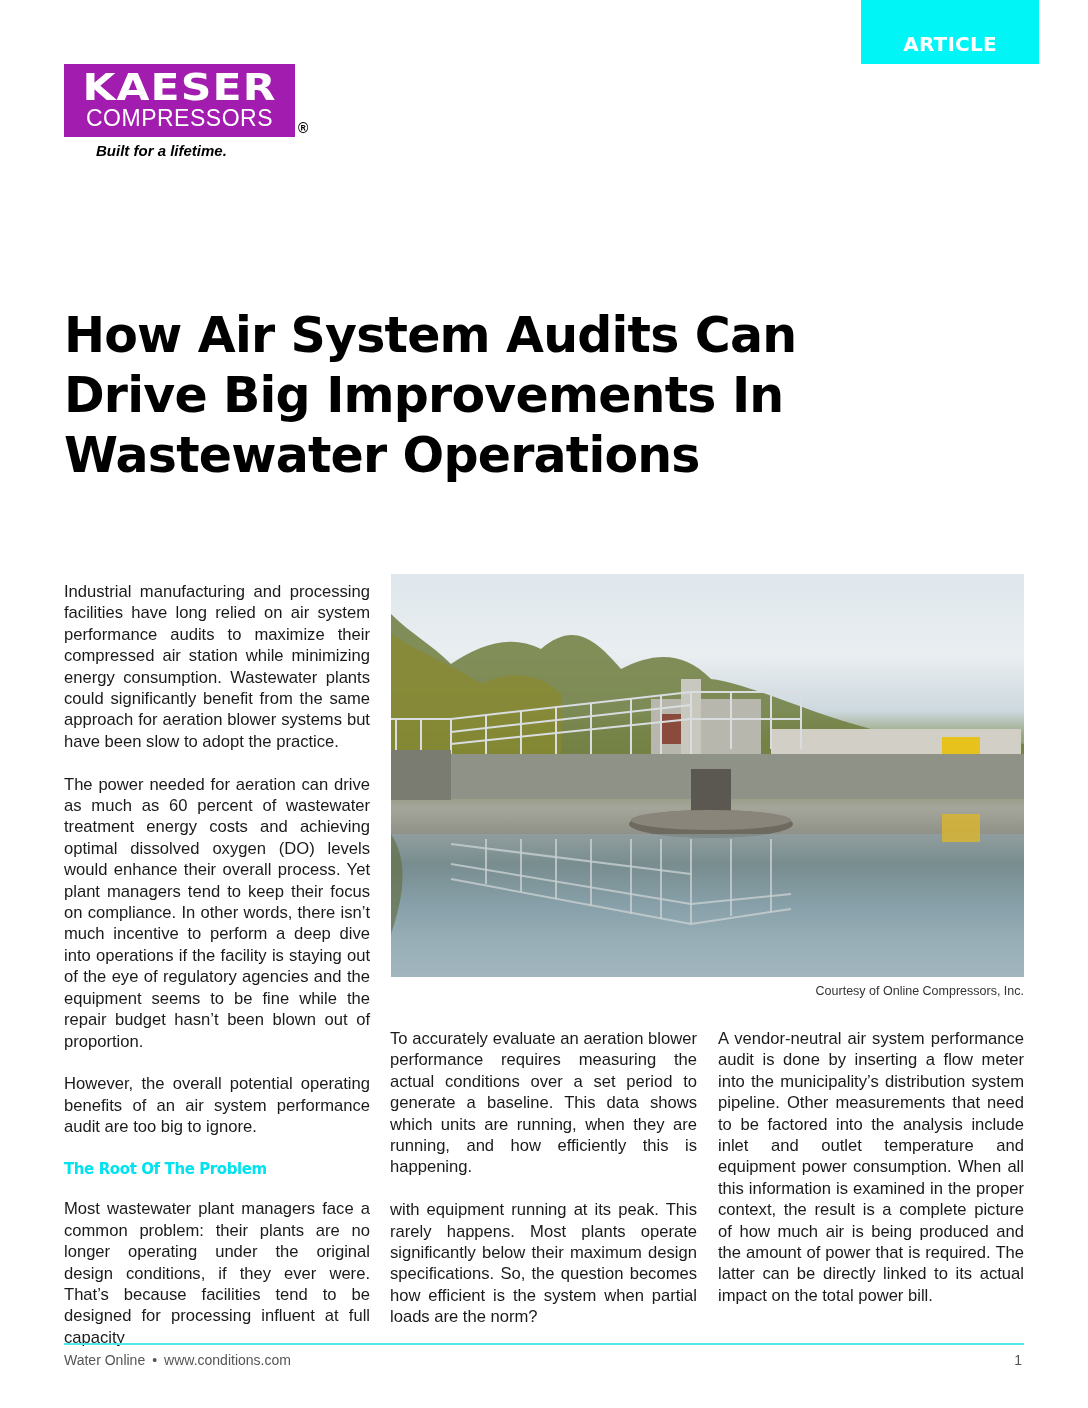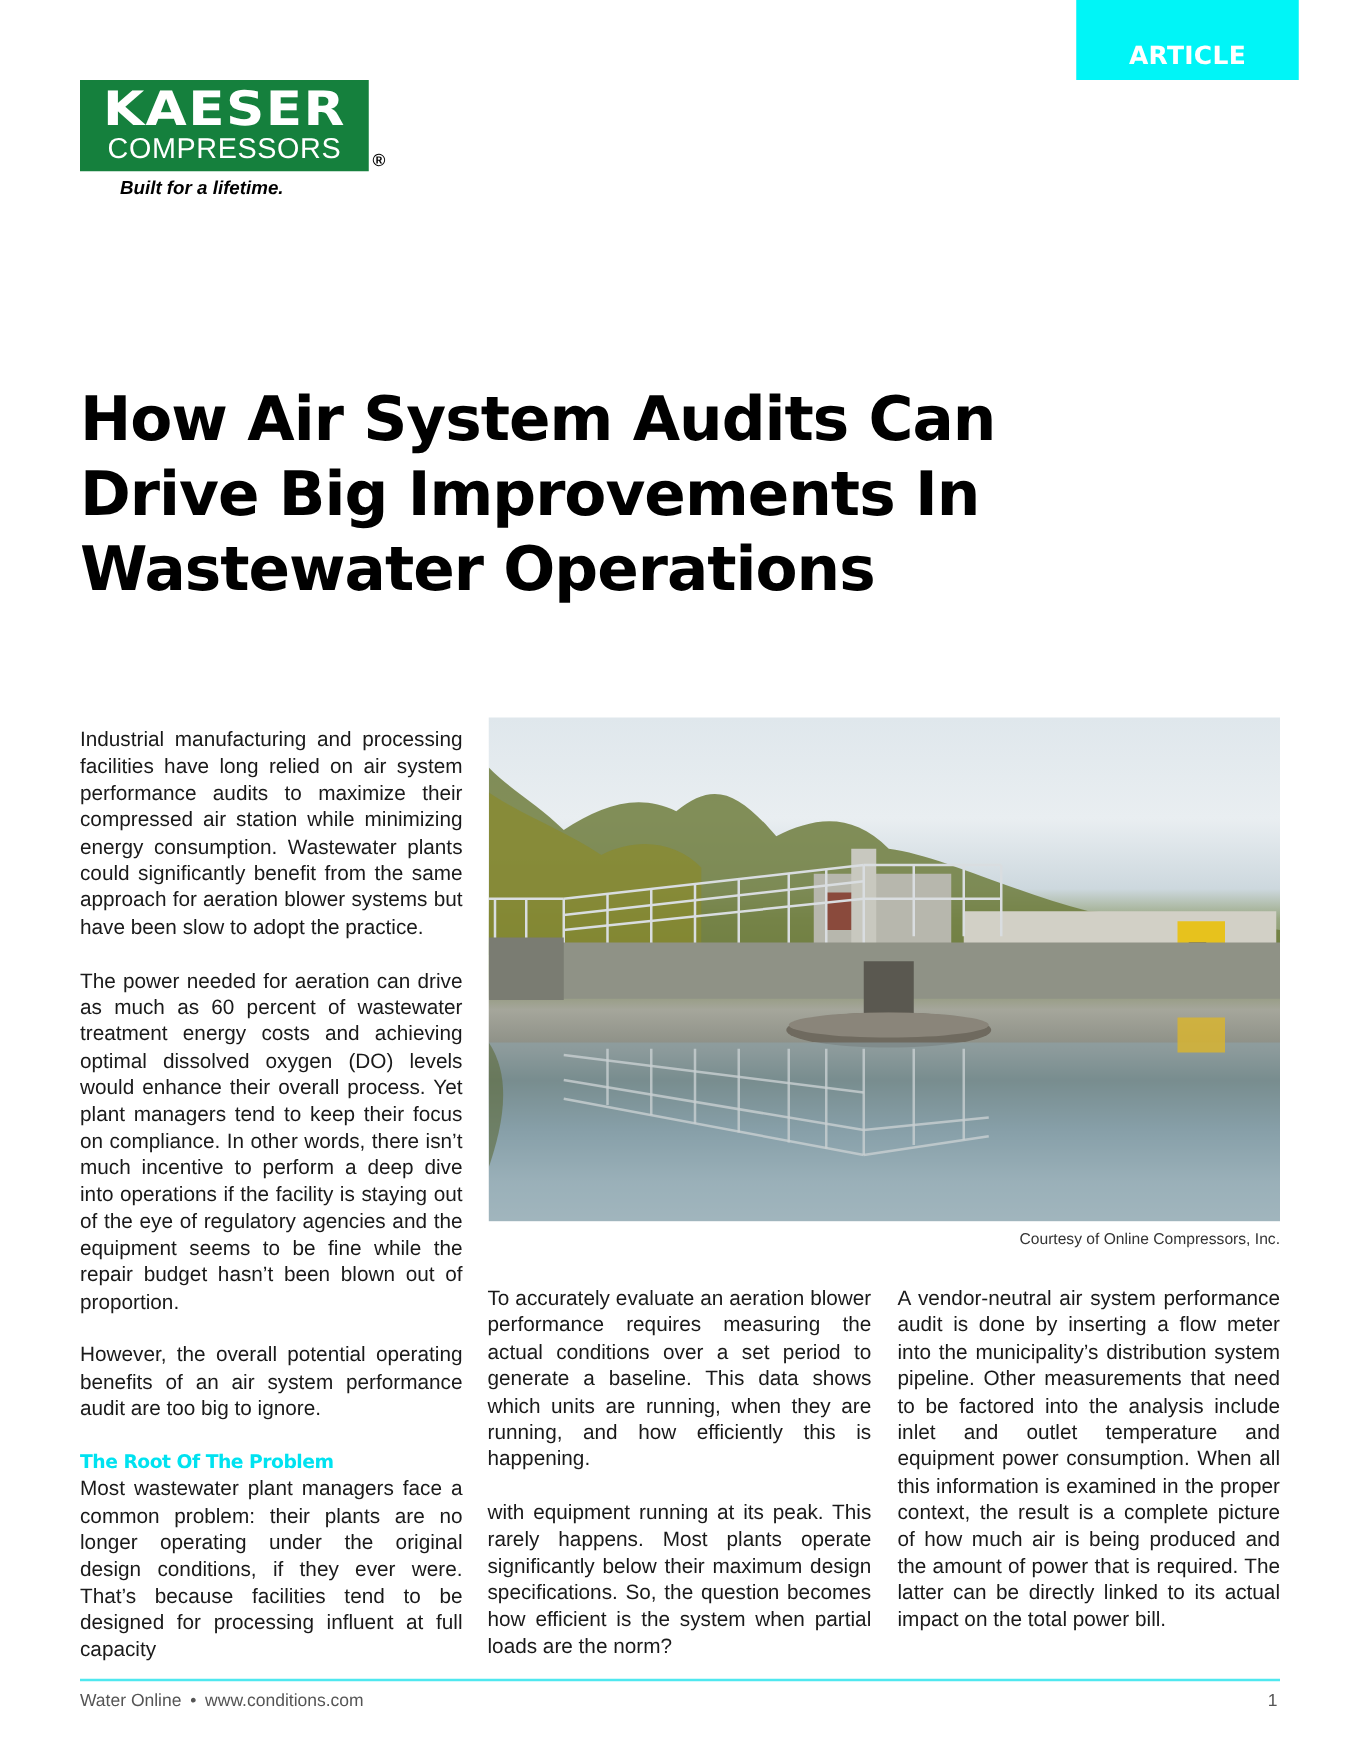--- a/index.html
+++ b/index.html
@@ -9,21 +9,21 @@
     .article-tab {
       position: absolute; left: 861px; top: 0; width: 178px; height: 64px;
       background: #00f5f7; color: #ffffff;
       font-family: "DejaVu Sans", sans-serif; font-weight: bold; font-size: 20px;
       display: flex; align-items: flex-end; justify-content: center; padding-bottom: 8px;
       letter-spacing: 0.2px;
     }
 
     .logo-box {
       position: absolute; left: 64px; top: 64px; width: 231px; height: 73px;
-      background: #15803d; color: #ffffff;
+      background: #a21caf; color: #ffffff;
     }
     .logo-kaeser {
       position: absolute; left: 0; top: 4px; width: 231px; text-align: center;
       font-family: "DejaVu Sans", sans-serif; font-weight: bold; font-size: 38px;
       letter-spacing: 1px; line-height: 38px; transform: scaleX(1.12); transform-origin: center;
     }
     .logo-compressors {
       position: absolute; left: 0; top: 42px; width: 231px; text-align: center;
       font-family: "Liberation Sans", sans-serif; font-size: 23px; line-height: 24px; letter-spacing: 0.5px;
     }
@@ -49,21 +49,21 @@
     .col p { margin-bottom: 21.4px; }
     .col p:last-child { margin-bottom: 0; }
     .col1 { left: 64px; top: 581px; width: 306px; }
     .col2 { left: 390px; top: 1028px; width: 307px; }
     .col3 { left: 718px; top: 1028px; width: 306px; }
 
     .subhead {
       color: #00e2f0; font-family: "DejaVu Sans", sans-serif; font-weight: bold; font-size: 15px;
       line-height: 21.4px; letter-spacing: -0.4px;
     }
-    .subhead-wrap p { margin-bottom: 0; }
+    .subhead-wrap p { margin-bottom: 18px; }
 
     .photo {
       position: absolute; left: 391px; top: 574px; width: 633px; height: 403px; overflow: hidden;
       background: linear-gradient(180deg, #dfe7ec 0%, #e9eef1 20%, #cdd8de 34%, #9aa883 40%, #7b8a55 50%, #a5a69b 58%, #8a8d84 66%, #5e6f68 72%, #7f98a1 82%, #a8bcc4 92%, #b7c8cf 100%);
     }
     .photo svg { position: absolute; left: 0; top: 0; }
     .caption {
       position: absolute; right: 64px; top: 984px; font-size: 12.5px; color: #333;
       font-family: "Liberation Sans", sans-serif;
     }

